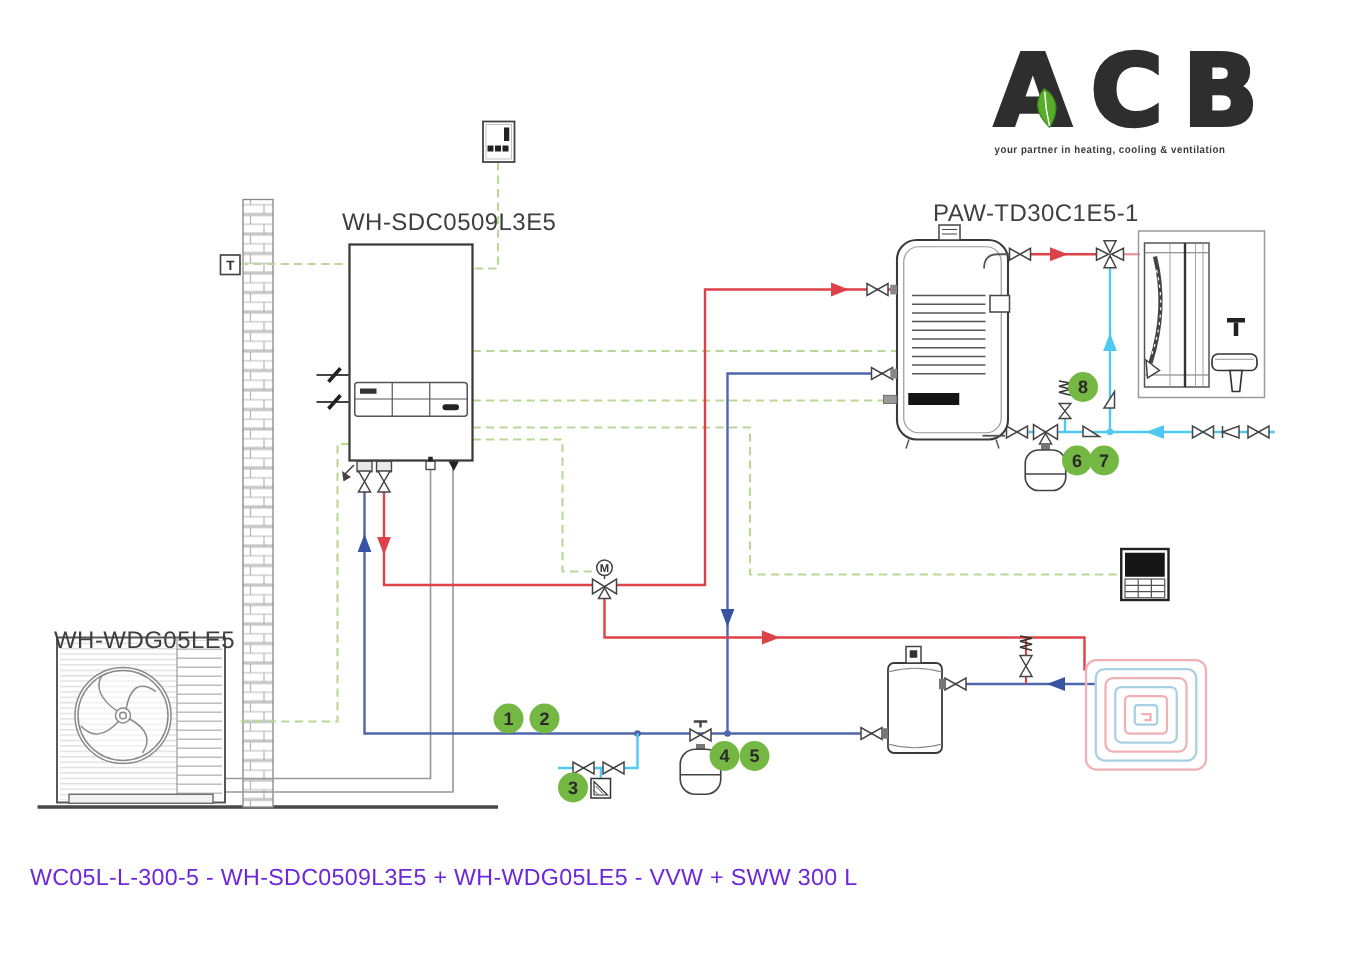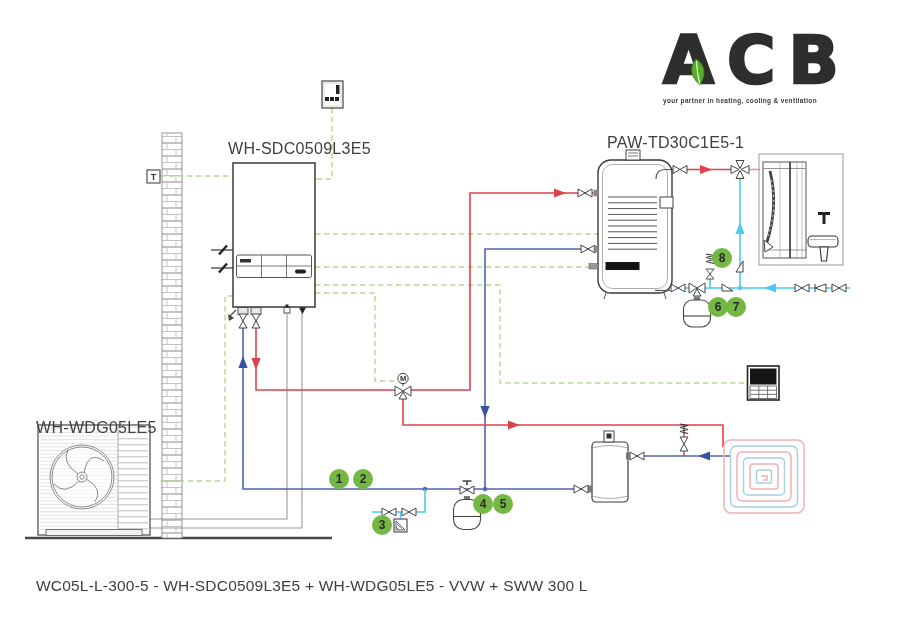--- a/index.html
+++ b/index.html
@@ -1,20 +1,20 @@
 <!DOCTYPE html>
 <html><head>
 <meta charset="utf-8">
 <style>
   html,body{margin:0;padding:0;background:#fff;}
   #stage{position:relative;width:900px;height:637px;background:#fff;overflow:hidden;
          font-family:"Liberation Sans",sans-serif;}
   #schematic{position:absolute;left:0;top:0;}
   .eq-label{position:absolute;font-size:16px;color:#3f3f3f;letter-spacing:0.3px;white-space:nowrap;}
-  .caption{position:absolute;left:36px;top:577px;font-size:15.5px;color:#404040;letter-spacing:0.2px;white-space:nowrap;}
+  .caption{position:absolute;left:20px;top:577px;font-size:15.5px;color:#6d28d9;letter-spacing:0.2px;white-space:nowrap;}
   .callout{position:absolute;width:20px;height:20px;border-radius:50%;background:#74b843;
            color:#2a2a2a;font-size:12px;font-weight:bold;line-height:20px;text-align:center;}
   .tiny-marker{position:absolute;color:#333;font-weight:bold;text-align:center;}
   .logo{position:absolute;left:663px;top:28px;width:225px;}
   .logo-text{font-size:66px;line-height:1;font-weight:bold;color:#2e2e2e;letter-spacing:13px;
              -webkit-text-stroke:2.5px #2e2e2e;font-family:"DejaVu Sans",sans-serif;}
   .leaf{position:absolute;left:24px;top:30px;transform:rotate(-8deg);}
   .tagline{margin-top:3px;font-size:7px;font-weight:bold;color:#383838;letter-spacing:0.4px;
            white-space:nowrap;transform:scaleX(0.92);transform-origin:left;}
 </style>
@@ -302,21 +302,21 @@
     <path d="M818,213.5H830" stroke="#222" stroke-width="3"></path>
     <rect x="822.5" y="215" width="3" height="9" fill="#222"></rect>
     <rect x="808" y="236" width="30" height="11" rx="4" fill="#fff" stroke="#333" stroke-width="1.1"></rect>
     <path d="M810,239.5H836" stroke="#888" stroke-width="0.6"></path>
     <path d="M820,247H828L826.5,261H821.5Z" fill="#fff" stroke="#333" stroke-width="1.1"></path>
   </g>
 </g>
 </svg>
 
 <div class="eq-label" style="left:228px;top:140px;">WH-SDC0509L3E5</div>
-<div class="eq-label" style="left:607px;top:134px;">PAW-TD30C1E5-1</div>
+<div class="eq-label" style="left:622px;top:134px;">PAW-TD30C1E5-1</div>
 <div class="eq-label" style="left:36px;top:419px;">WH-WDG05LE5</div>
 
 <div class="tiny-marker" style="left:147px;top:171px;width:13px;font-size:9px;line-height:12px;">T</div>
 <div class="tiny-marker" style="left:397px;top:374.5px;width:12px;font-size:7.5px;line-height:8px;">M</div>
 
 <div class="callout" style="left:329px;top:469px;">1</div>
 <div class="callout" style="left:353px;top:469px;">2</div>
 <div class="callout" style="left:372px;top:515px;">3</div>
 <div class="callout" style="left:473px;top:494px;">4</div>
 <div class="callout" style="left:493px;top:494px;">5</div>

